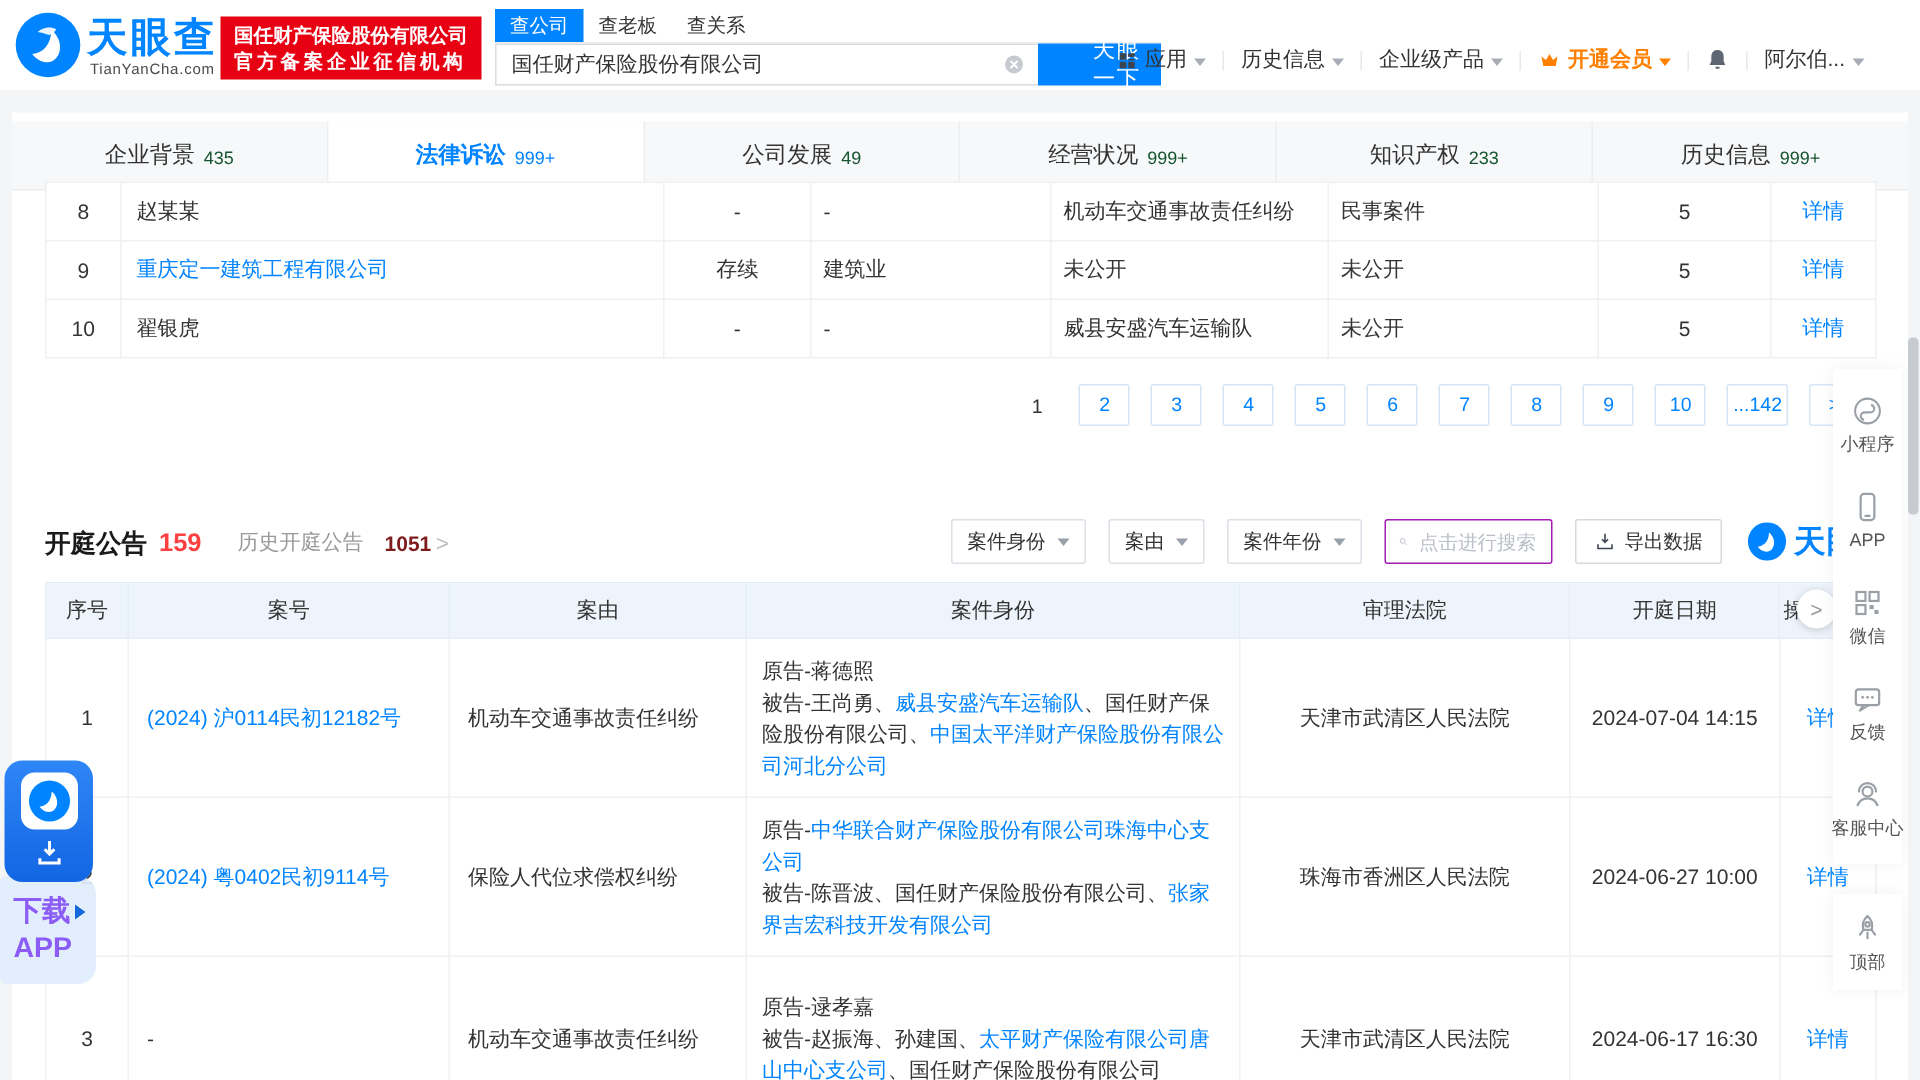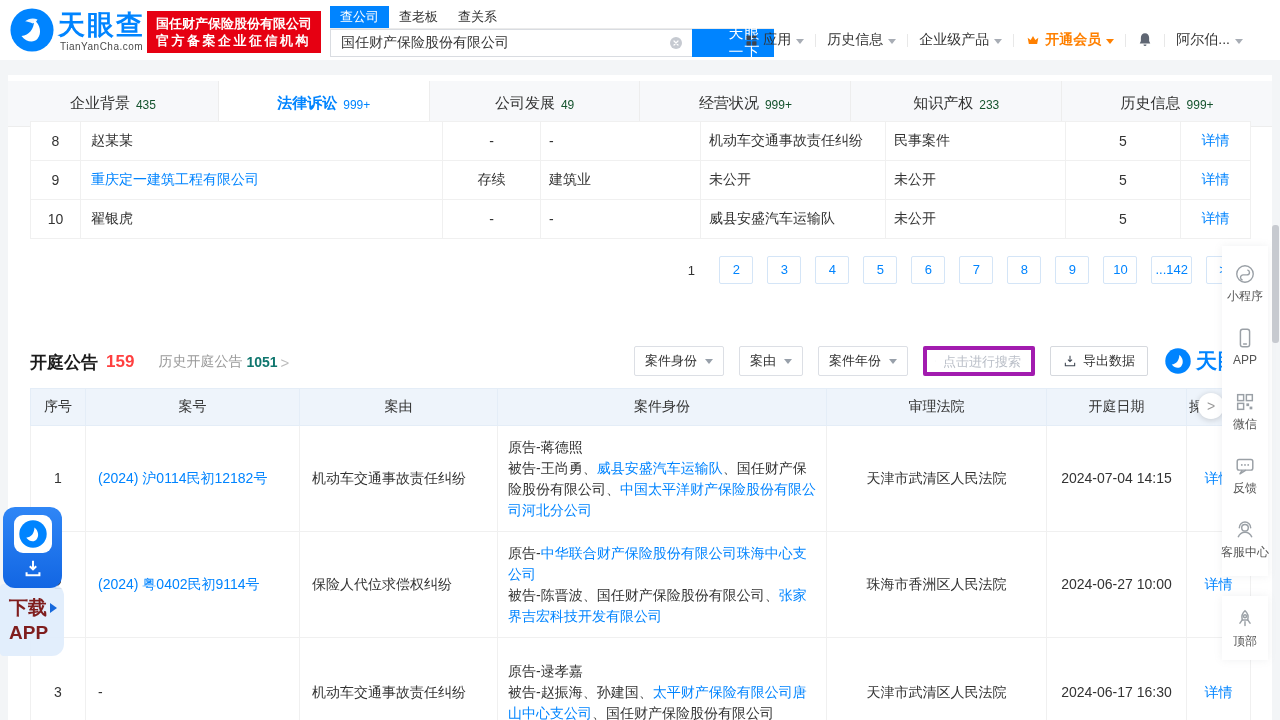--- a/index.html
+++ b/index.html
@@ -60,28 +60,28 @@
   .pager{position:absolute;top:181px;right:32px;display:flex;align-items:center;gap:14px;}
   .pg-cur{width:28px;text-align:center;font-size:13px;color:#333;}
   .pg-box{min-width:26px;height:26px;line-height:26px;text-align:center;border:1px solid #d4e5f7;
           border-radius:2px;color:#0084ff;font-size:13px;background:#fff;padding:0 3px;cursor:pointer;}
 
   
   .sec-head{position:absolute;left:22px;top:271px;height:32px;display:flex;align-items:center;}
   .sec-title{font-size:17px;font-weight:bold;color:#1a1a1a;}
   .sec-count{font-size:17px;font-weight:bold;color:#ff4040;margin-left:8px;}
   .hist{margin-left:24px;font-size:14px;color:#999;display:flex;align-items:center;cursor:pointer;}
-  .hist-count{color:#0f766e;font-weight:bold;margin-left:4px;}
+  .hist-count{color:#7f1d1d;font-weight:bold;margin-left:14px;}
   .chev{color:#bbb;font-size:15px;margin-left:3px;}
 
   .filters{position:absolute;top:271px;right:32px;display:flex;align-items:center;gap:15px;}
   .fbtn{height:30px;border:1px solid #dcdfe5;border-radius:2px;background:#fff;display:flex;
         align-items:center;padding:0 10px;font-size:13px;color:#333;cursor:pointer;box-sizing:border-box;}
   .fbtn .caret{margin:5px 0 0 8px;border-top-color:#98a0aa;}
-  .fsearch{height:30px;width:112px;border:4px solid #a21caf;border-radius:2px;display:flex;align-items:center;
+  .fsearch{height:30px;width:112px;border:1px solid #a21caf;border-radius:2px;display:flex;align-items:center;
            padding:0 8px;box-sizing:border-box;background:#fff;}
   .fsearch input{border:none;outline:none;width:78px;font-size:13px;color:#333;margin-left:5px;background:transparent;}
   ::placeholder{color:#b9bec7;opacity:1;}
   .export{height:30px;border:1px solid #d6d9de;border-radius:2px;background:#fff;display:flex;align-items:center;
           padding:0 12px;font-size:13px;color:#333;gap:6px;cursor:pointer;box-sizing:border-box;}
   .wmark{display:flex;align-items:center;gap:5px;margin-left:2px;}
   .wmark .wtxt{font-size:21px;font-weight:bold;color:#0084ff;letter-spacing:1px;}
 
   .court-table{position:absolute;left:22px;top:313px;width:1220px;}
   .court-table th{background:#eef4fb;height:34px;font-size:14px;font-weight:normal;color:#333;
@@ -112,21 +112,21 @@
   .side-item svg{width:22px;height:22px;}
   .side-label{font-size:12px;color:#555;margin-top:4px;white-space:nowrap;line-height:14px;}
 
   .scroll-thumb{position:absolute;left:1272px;top:225px;width:7px;height:118px;background:#c7cad0;
                 border-radius:3px;z-index:60;cursor:pointer;}
 
   
   .app-label{position:absolute;left:0;top:584px;width:64px;height:72px;background:rgba(224,237,252,.93);
              border-radius:4px 12px 12px 4px;z-index:44;display:flex;flex-direction:column;justify-content:center;
              padding-left:9px;box-sizing:border-box;cursor:pointer;}
-  .app-label .t{font-size:19px;font-weight:bold;color:#7f1d1d;line-height:25px;display:flex;align-items:center;text-align:right;}
+  .app-label .t{font-size:19px;font-weight:bold;color:#8b5cf6;line-height:25px;display:flex;align-items:center;text-align:right;}
   .tri{width:0;height:0;border:5px solid transparent;border-left:7px solid #1668dc;margin-left:3px;}
   .app-tile{position:absolute;left:3px;top:507px;width:59px;height:81px;border-radius:12px;z-index:45;
             background:linear-gradient(180deg,#2f86f6,#1266e3);display:flex;flex-direction:column;align-items:center;cursor:pointer;}
   .tile-card{width:38px;height:38px;background:#fff;border-radius:9px;margin-top:8px;display:flex;
              align-items:center;justify-content:center;}
 </style>
 </head>
 <body>
 
 <div class="page">

